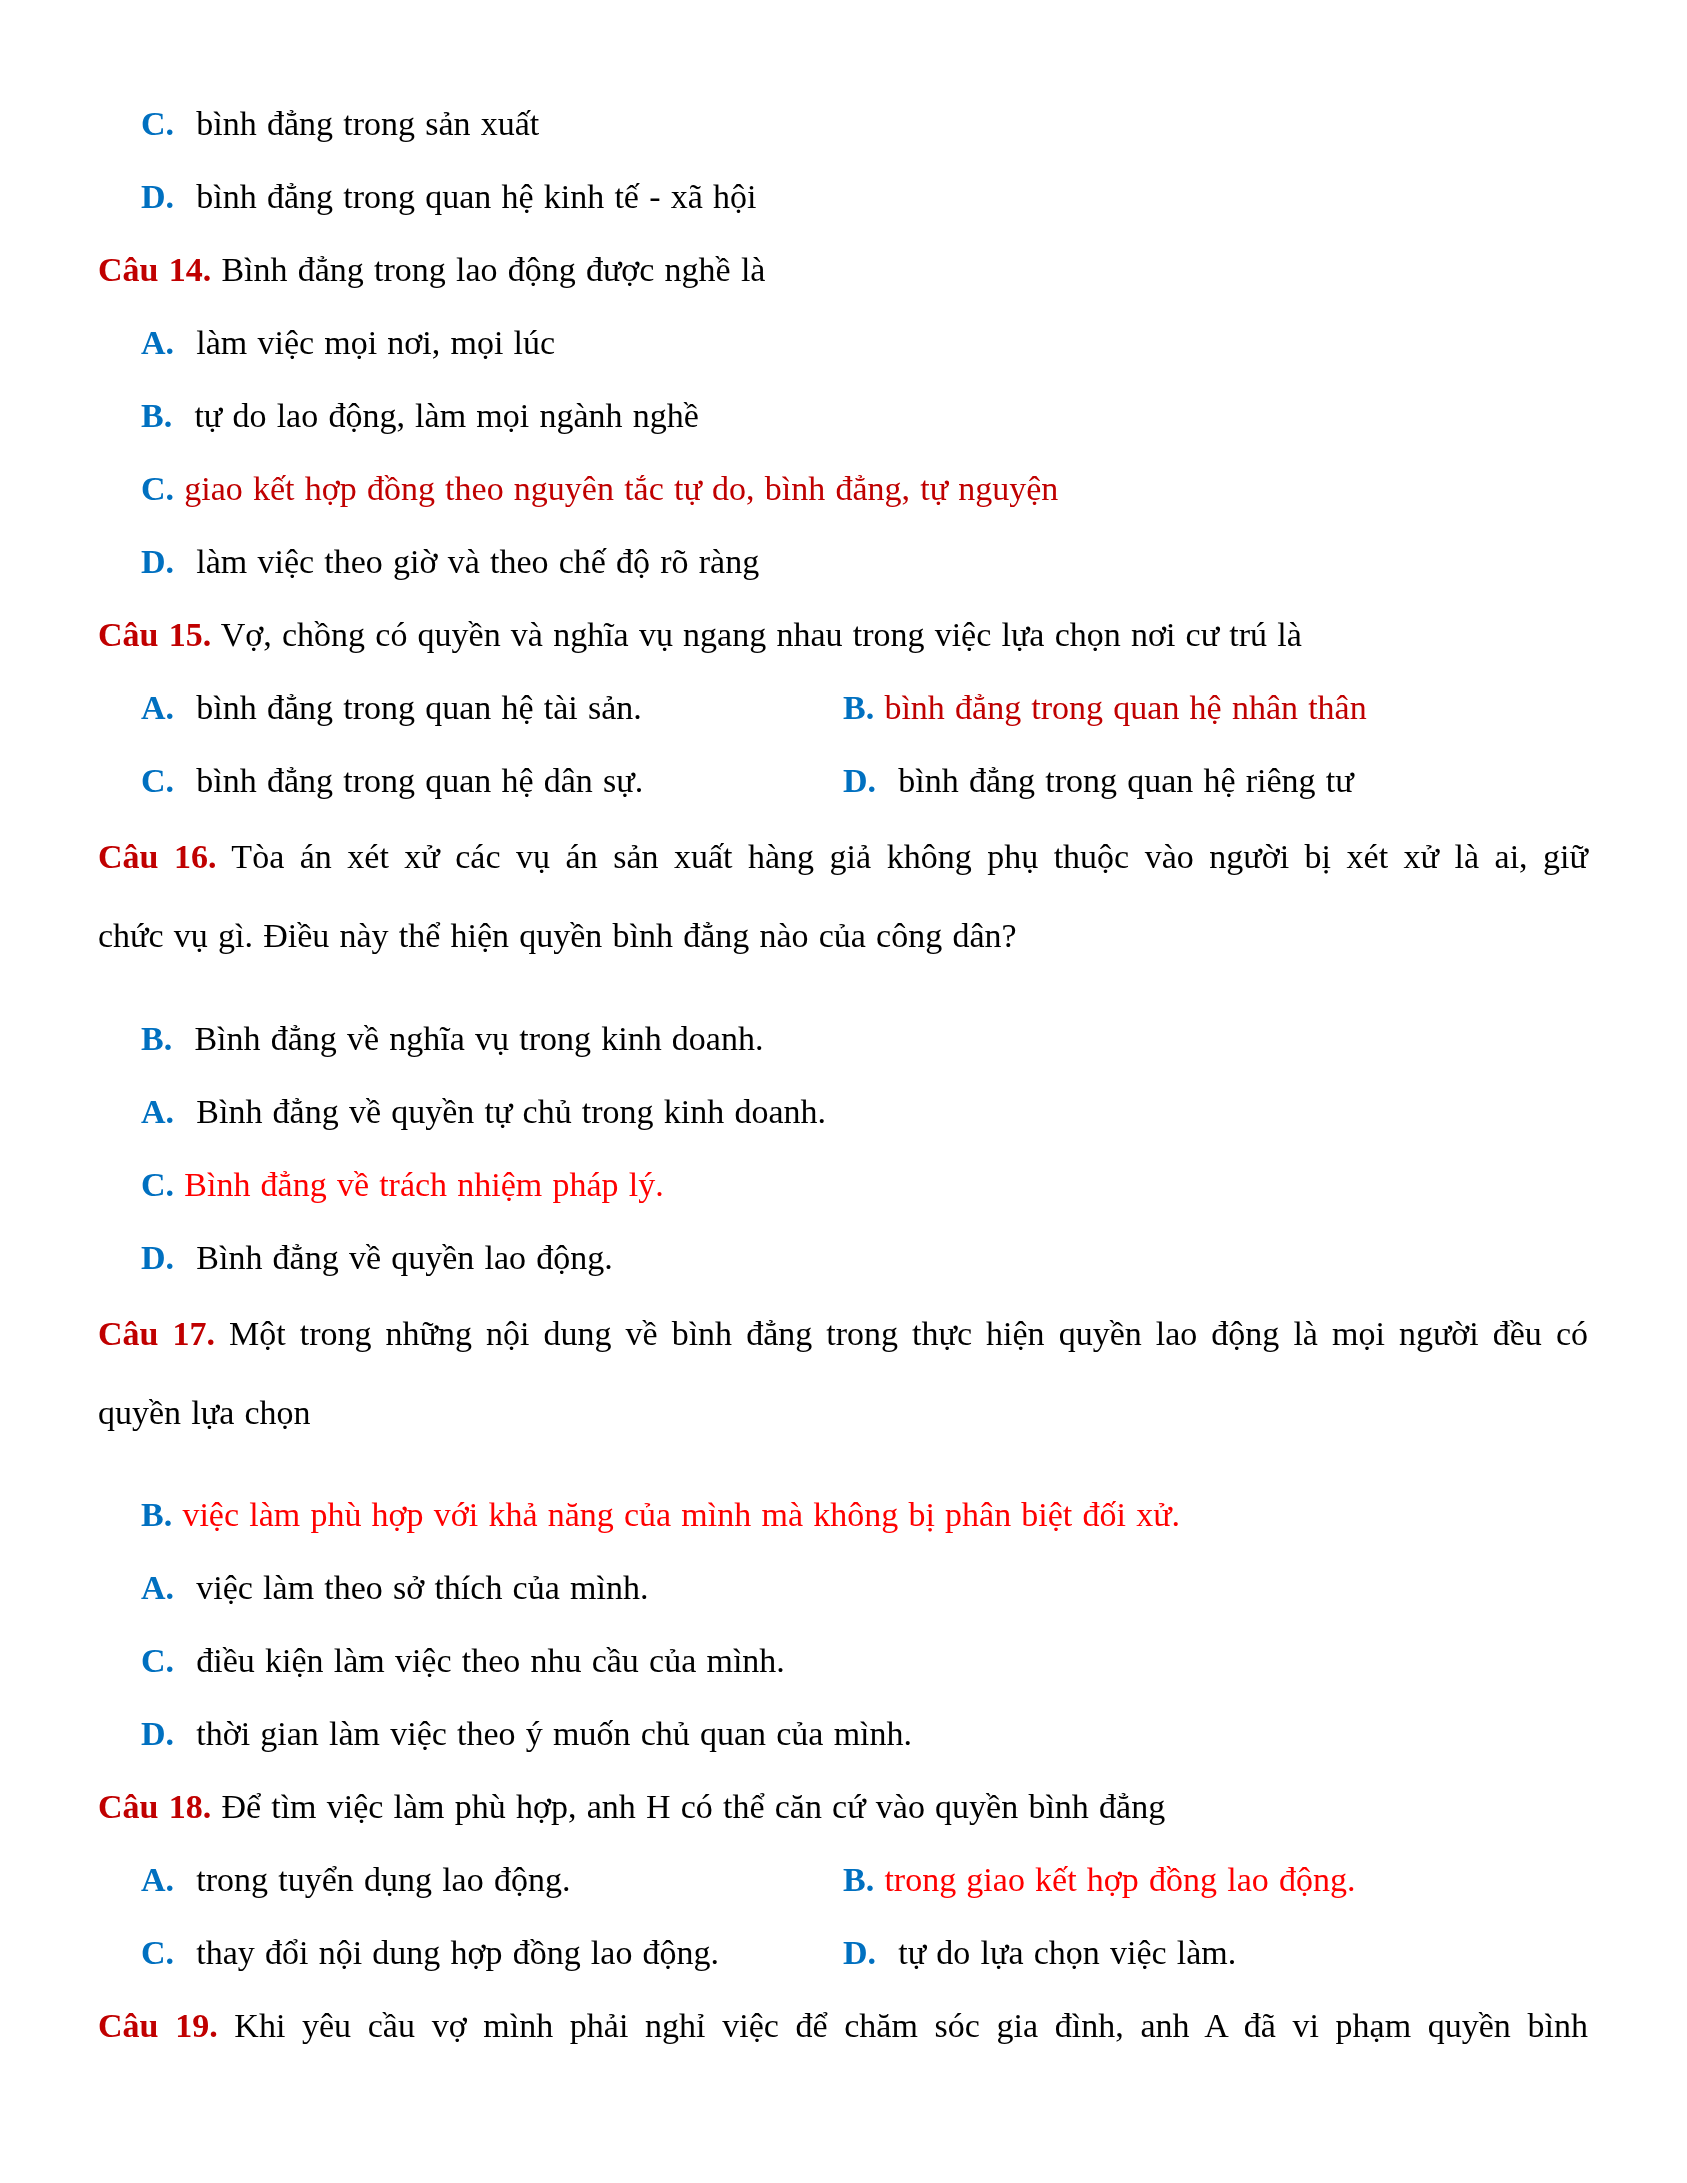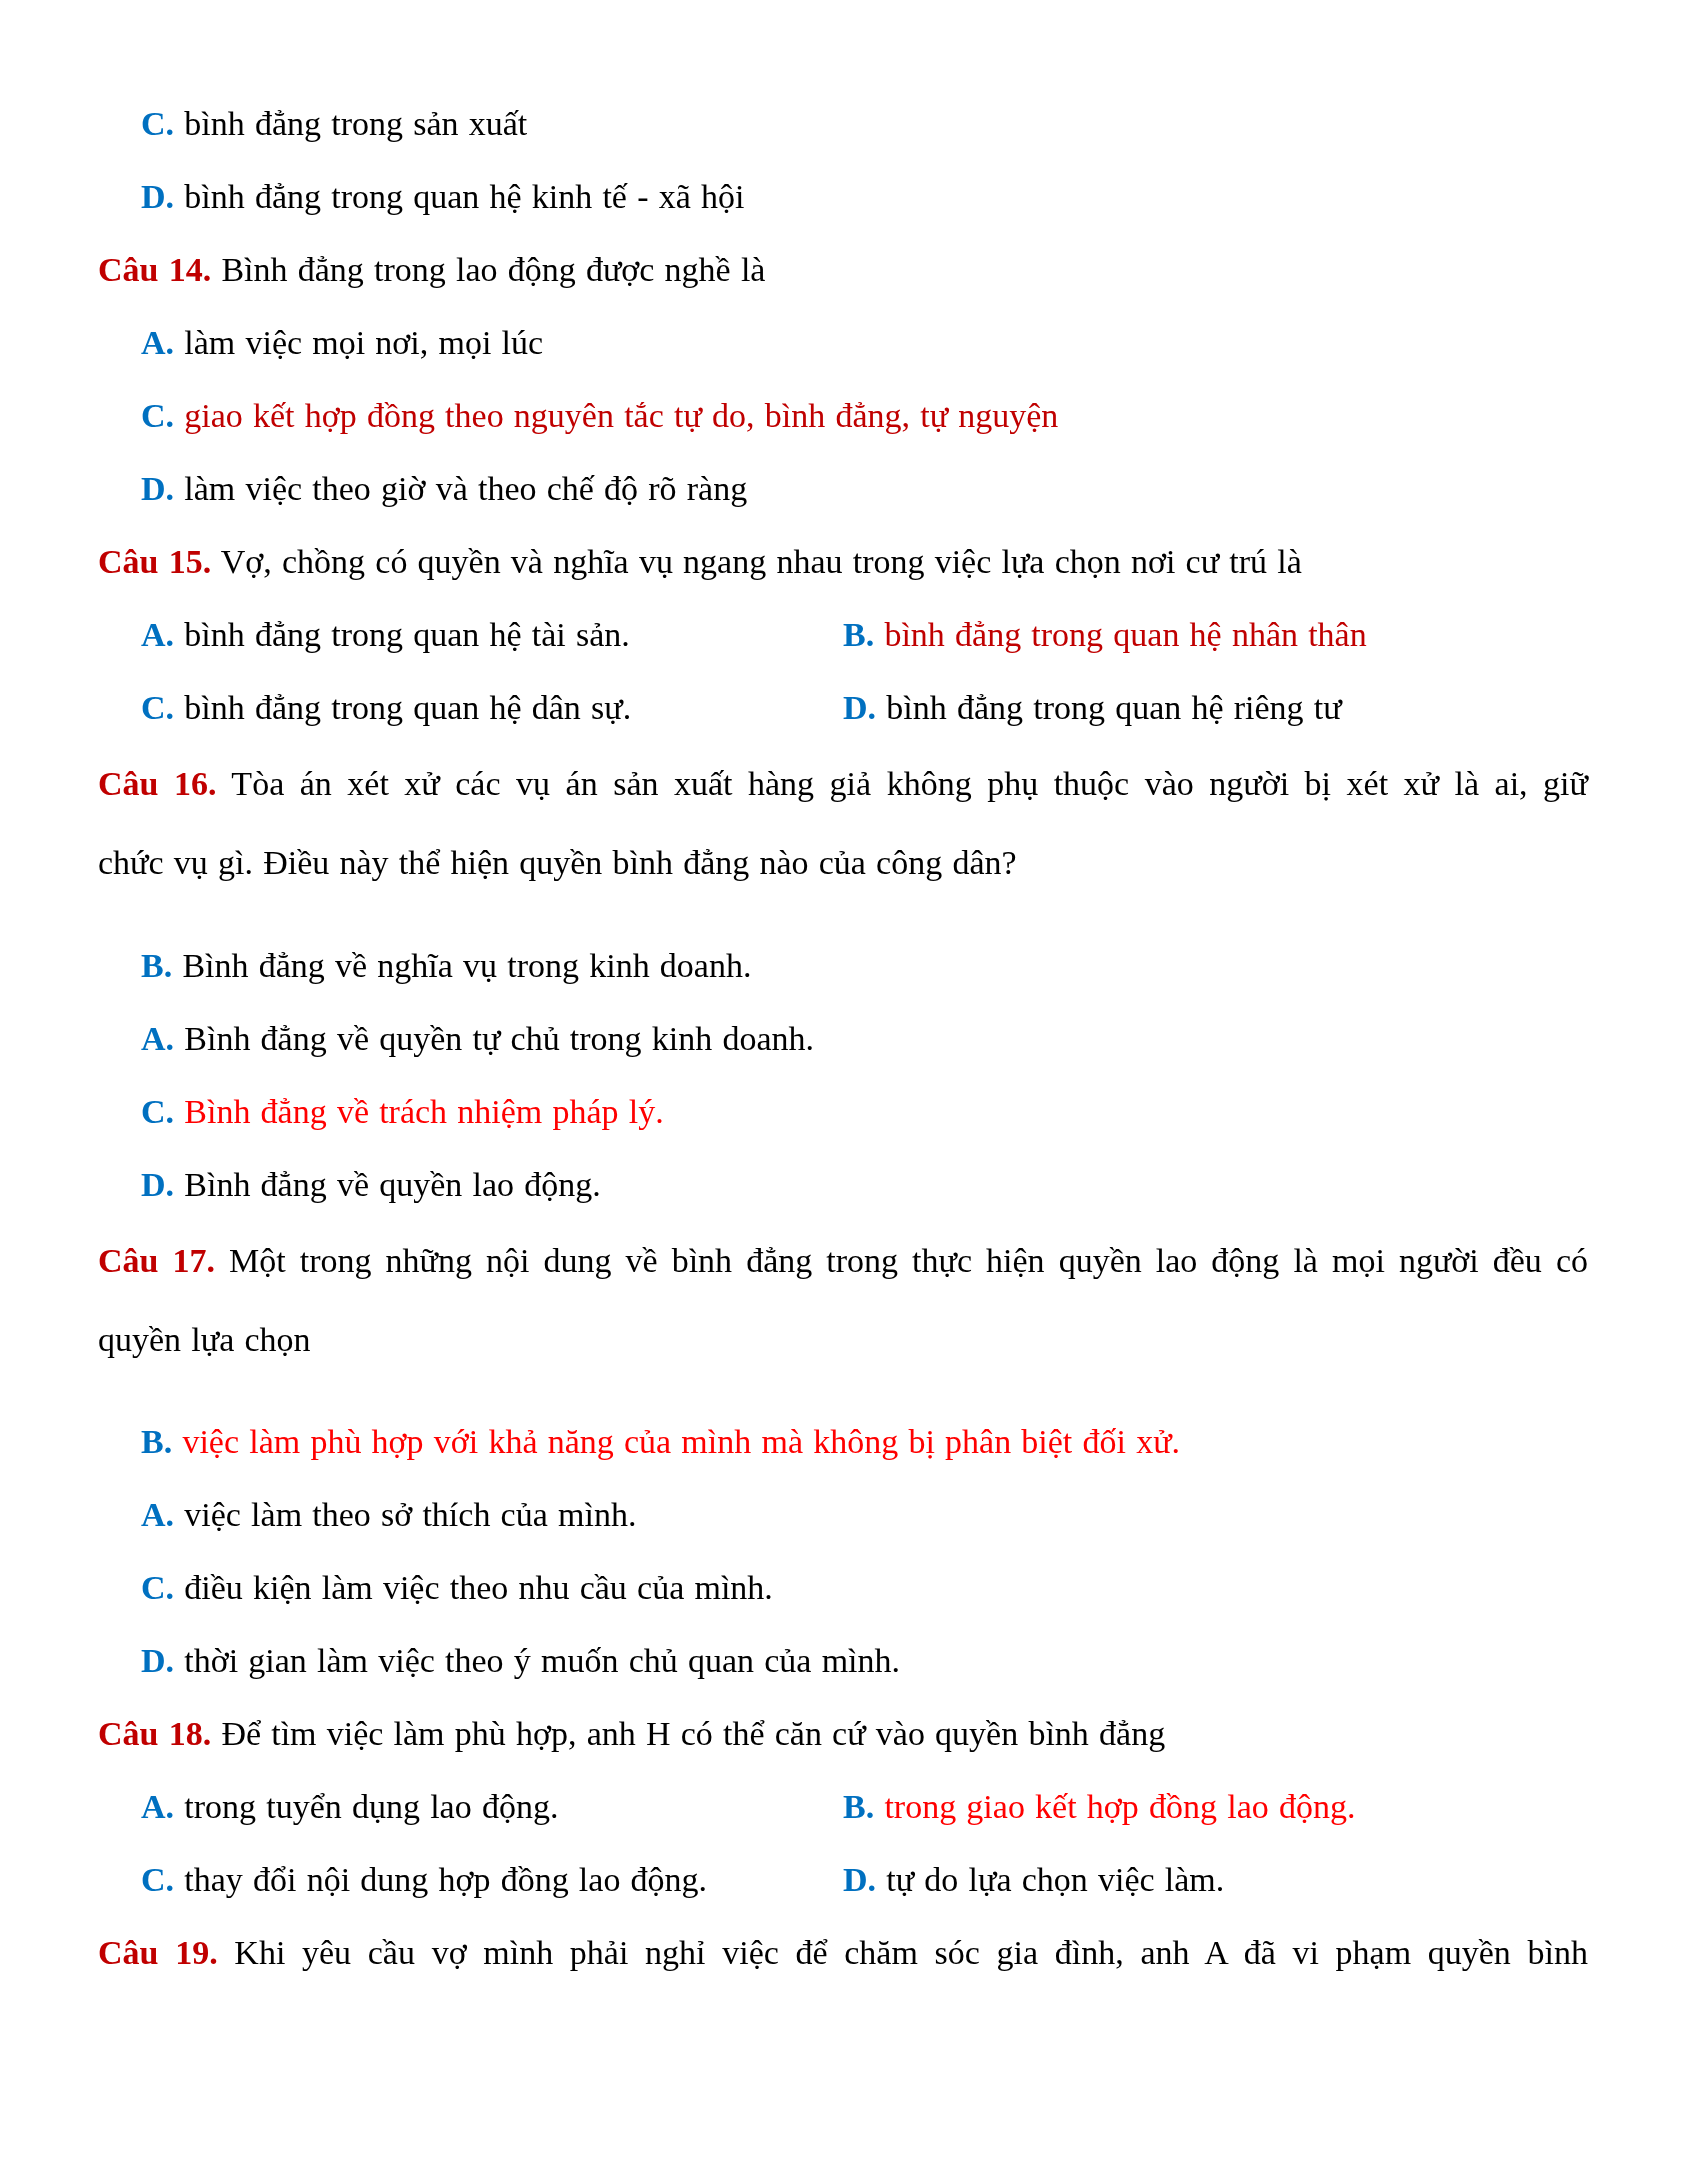--- a/index.html
+++ b/index.html
@@ -17,41 +17,42 @@
   }
   .line{line-height:73px;}
   .question-para.multi .line{line-height:79px;}
   .question-para.multi{margin-bottom:26.5px;}
   .stretch{text-align:justify;text-align-last:justify;}
   .qlabel{font-weight:bold;color:var(--label-red,#c00000);text-align:center;}
   .letter{font-weight:bold;color:var(--letter-blue,#0070c0);}
   .option-list .option{padding-left:43px;}
   .options-grid{display:grid;grid-template-columns:1fr 1fr;}
   .options-grid .cell-a{padding-left:43px;}
-  .c-black{color:var(--text,#000000);}
+  .c-black{color:var(--text,#000000);margin-left:12px;}
   .c-darkred{color:var(--correct-dark,#c00000);text-align:right;}
   .c-brightred{color:var(--correct-bright,#ff0000);}
 </style>
 </head>
 <body>
 
 <div class="page" style="--page-bg: #ffffff; --text: #000000; --label-red: #c00000; --letter-blue: #0070c0; --correct-dark: #c00000; --correct-bright: #ff0000;">
   <div id="content">
       <div class="block">
         <div class="option-list">
           <div class="line option"><span class="letter">C.</span> <span class="c-black">bình đẳng trong sản xuất</span></div>
           <div class="line option"><span class="letter">D.</span> <span class="c-black">bình đẳng trong quan hệ kinh tế - xã hội</span></div>
         </div>
       </div>
       <div class="block">
         <div class="question-para">
           <div class="line qline"><span class="qlabel">Câu 14.</span> <span class="qtext">Bình đẳng trong lao động được nghề là</span></div>
         </div>
         <div class="option-list">
           <div class="line option"><span class="letter">A.</span> <span class="c-black">làm việc mọi nơi, mọi lúc</span></div>
+          <div class="line option"><span class="letter">B.</span> <span class="c-black">tự do lao động, làm mọi ngành nghề</span></div>
           <div class="line option"><span class="letter">C.</span> <span class="c-darkred">giao kết hợp đồng theo nguyên tắc tự do, bình đẳng, tự nguyện</span></div>
           <div class="line option"><span class="letter">D.</span> <span class="c-black">làm việc theo giờ và theo chế độ rõ ràng</span></div>
         </div>
       </div>
       <div class="block">
         <div class="question-para">
           <div class="line qline"><span class="qlabel">Câu 15.</span> <span class="qtext">Vợ, chồng có quyền và nghĩa vụ ngang nhau trong việc lựa chọn nơi cư trú là</span></div>
         </div>
         <div class="options-grid line">
           <div class="cell-a option"><span class="letter">A.</span> <span class="c-black">bình đẳng trong quan hệ tài sản.</span></div>

